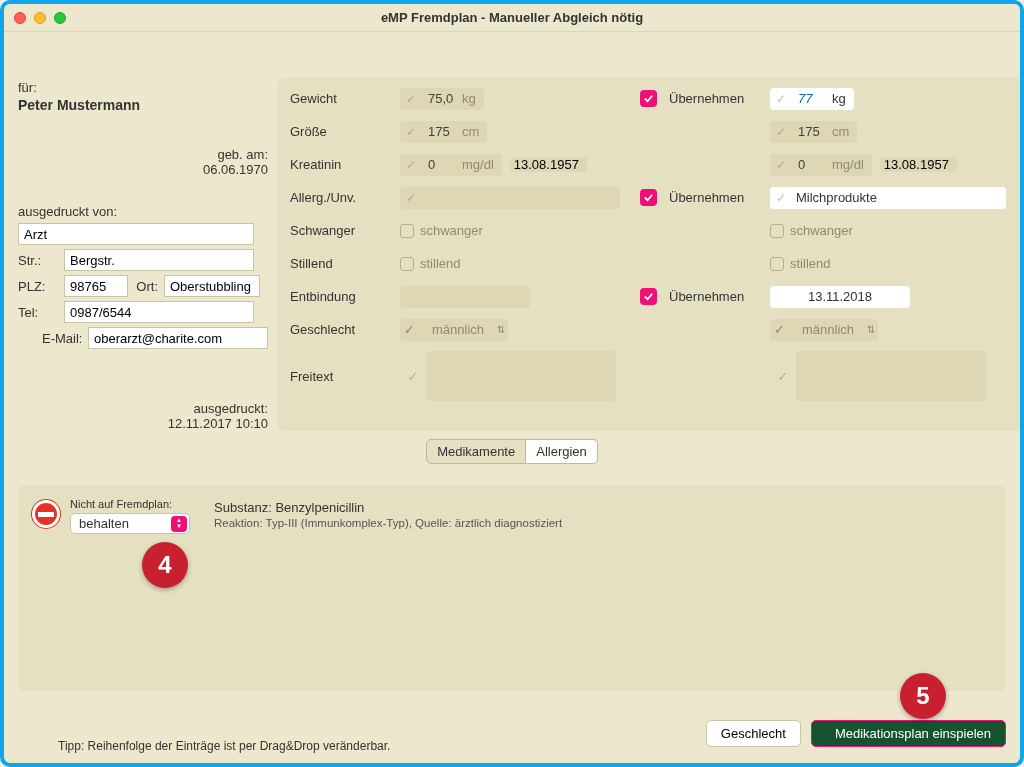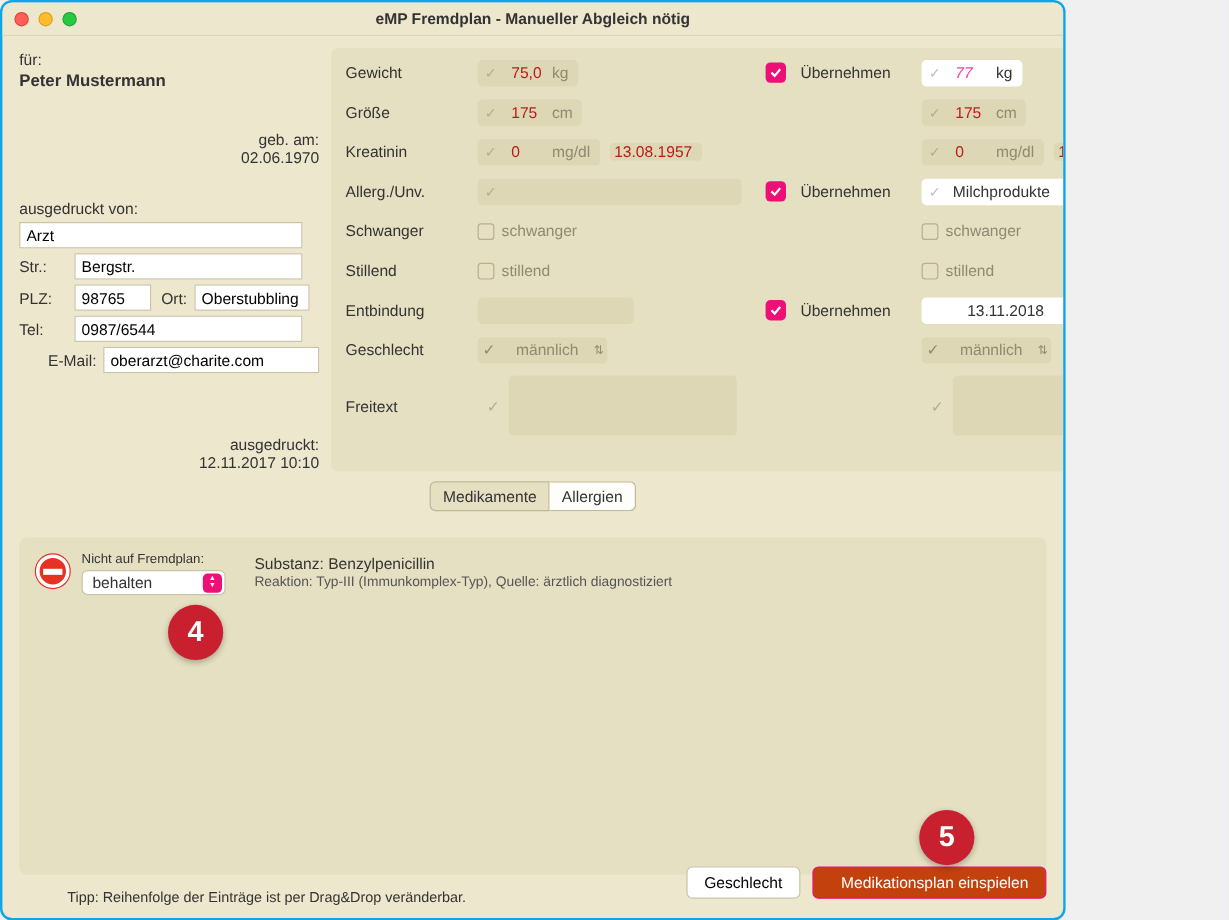--- a/index.html
+++ b/index.html
@@ -6,28 +6,29 @@
   body {
     font-family: -apple-system, BlinkMacSystemFont, "Helvetica Neue", sans-serif;
     font-size: 13px;
     background: #f0f0f0;
     width: 1024px;
     height: 767px;
     overflow: hidden;
     color: #333;
   }
   .window {
-    width: 888px;
+    width: 1024px;
     height: 767px;
     background: #ece7cd;
     border-radius: 10px;
-    border: 2px solid #0ea5e9;
+    border: 4px solid #0ea5e9;
     overflow: hidden;
     display: flex;
     flex-direction: column;
+    gap: 36px;
   }
   .titlebar {
     height: 28px;
     background: #ece7cd;
     border-bottom: 1px solid #ddd7b9;
     display: flex;
     align-items: center;
     padding: 0 10px;
     position: relative;
   }
@@ -94,32 +95,32 @@
   .val-box .ck {
     width: 22px; height: 22px;
     display: flex; align-items: center; justify-content: center;
     color: #b2ad92;
     font-size: 12px;
   }
   .val-box.white .ck { color: #bfbfbf; }
   .val-box .num {
     min-width: 38px;
     padding: 0 6px;
-    color: #b91c1c;
+    color: #404040;
     font-size: 13px;
   }
-  .val-box.white .num { color: #ec4899; font-style: italic; }
+  .val-box.white .num { color: #0369a1; font-style: italic; }
   .val-box .unit {
     padding: 0 8px 0 2px;
     color: #8f8a71;
   }
   .val-box.white .unit { color: #333; }
   .val-box .date {
     padding: 0 8px 0 4px;
-    color: #b91c1c;
+    color: #000000;
   }
   .val-box .txt {
     padding: 0 8px 0 4px;
     color: #8f8a71;
     min-width: 140px;
   }
   .val-box.white .txt { color: #333; }
   .simple-box {
     background: #ddd7b5;
     border-radius: 4px;
@@ -228,21 +229,21 @@
   .std-select {
     background:#fff; border:1px solid #ccc; border-radius:4px;
     height:18px; width:150px; display:flex; align-items:center; justify-content:space-between;
     padding:0 2px 0 6px; font-size:11.5px;
   }
   .std-select .caret { width:14px; height:14px; background:#ec1077; border-radius:3px; display:flex; flex-direction:column; align-items:center; justify-content:center; gap:0px; }
   .std-select .caret span { font-size:5px; color:#fff; line-height:5px; }
   .tip { font-size: 12px; margin-left: 40px; margin-top: 4px; }
   .btn-row { position:absolute; right: 14px; bottom: 16px; display:flex; gap:10px; align-items:center; }
   .btn { border-radius: 5px; padding: 5px 14px; font-size: 13px; border:1px solid #c9c4a7; background:#fff; }
-  .btn.primary { background:#c2410c; color:#fff; border-color:#ec1077;padding-left:23px; }
+  .btn.primary { background:#14532d; color:#fff; border-color:#ec1077;padding-left:23px; }
   .freitext-row { height: 60px; align-items: center; }
   .ck-only { width:26px; display:flex; align-items:center; justify-content:center; color:#b2ad92;}
   .cell-flex { display:flex; align-items:center; gap:6px;}
   .val-slot { display:flex; align-items:center; }
 </style>
 </head>
 <body>
 
 <div class="window">
   <div class="titlebar">
@@ -255,21 +256,21 @@
   </div>
 
   <div class="body">
     <div class="top-row">
 
       <div class="left-col">
         <div>für:</div>
         <div class="bold" style="font-size:14px; margin-top:2px;">Peter Mustermann</div>
 
         <div class="right-align" style="margin-top:34px;">geb. am:</div>
-        <div class="right-align">02.06.1970</div>
+        <div class="right-align">06.06.1970</div>
 
         <div style="margin-top:27px;">ausgedruckt von:</div>
         <input type="text" style="width: 236px; margin-top: 4px;" value="Arzt">
 
         <div class="row">
           <div class="field-label">Str.:</div>
           <input type="text" style="width: 190px;" value="Bergstr.">
         </div>
         <div class="row">
           <div class="field-label">PLZ:</div>

